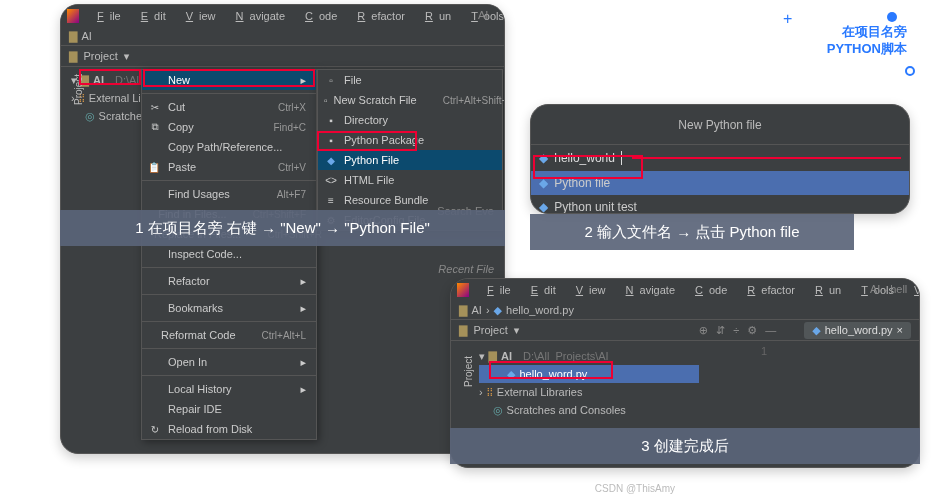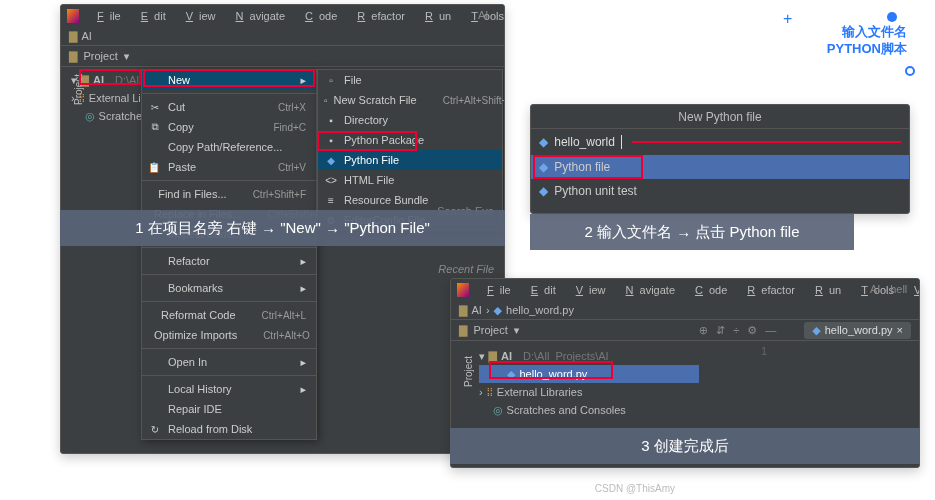--- a/index.html
+++ b/index.html
@@ -1,19 +1,19 @@
 <!DOCTYPE html>
 <html><head>
 <meta charset="utf-8">
 <style>
   * { box-sizing: border-box; margin: 0; padding: 0; font-family: "Segoe UI", Arial, sans-serif; }
   body { width: 935px; height: 500px; background: #fff; position: relative; overflow: hidden; }
 
   
-  .panel { position: absolute; background: #3c3f41; border: 1px solid #555; border-radius: 3px; overflow: hidden; box-shadow: 0 4px 12px rgba(0,0,0,.2); }
+  .panel { position: absolute; background: #3c3f41; border: 1px solid #555; border-radius: 18px; overflow: hidden; box-shadow: 0 4px 12px rgba(0,0,0,.2); }
   .menubar { background: #3c3f41; height: 22px; display: flex; align-items: center; padding: 0 6px; font-size: 11px; color: #bbb; gap: 2px; }
   .menubar span { padding: 2px 6px; cursor: default; }
   .menubar .u { text-decoration: underline; text-underline-offset: 1px; }
   .crumb { height: 18px; font-size: 11px; color: #bbb; display: flex; align-items: center; padding-left: 8px; gap: 4px; }
   .sidebar-label { position: absolute; transform: rotate(-90deg); transform-origin: left top; font-size: 10px; color: #bbb; }
   .toolbar { height: 22px; display: flex; align-items: center; padding: 0 8px; font-size: 11px; color: #bbb; gap: 6px; }
   .tree { font-size: 11px; color: #bbb; padding: 4px 10px; }
   .tree .row { height: 18px; display: flex; align-items: center; gap: 4px; }
   .tree .ind1 { padding-left: 14px; }
   .tree .ind2 { padding-left: 28px; }
@@ -26,21 +26,21 @@
   .ctx .mi.sel { background: #0c4a6e; color: #fff; }
   .ctx .sep { height: 1px; background: #555; margin: 3px 0; }
   .ctx .sc { margin-left: auto; color: #999; font-size: 10px; padding-left: 20px; }
   .ctx .arrow { margin-left: auto; color: #ccc; }
   .ic { width: 14px; height: 14px; display: inline-flex; align-items: center; justify-content: center; font-size: 10px; }
 
   
   .caption { position: absolute; background: rgba(90,100,120,.92); height: 36px; display: flex; align-items: center; justify-content: center; color: #fff; font-size: 15px; font-weight: 400; }
 
   
-  .dlg-title { height: 24px; display: flex; align-items: center; justify-content: center; color: #bbb; font-size: 12px; border-bottom: 1px solid #555; }
+  .dlg-title { height: 40px; display: flex; align-items: center; justify-content: center; color: #bbb; font-size: 12px; border-bottom: 1px solid #555; }
   .dlg-input { height: 26px; display: flex; align-items: center; padding: 0 8px; color: #ddd; font-size: 12px; gap: 6px; }
   .dlg-input .cursor { border-right: 1px solid #ddd; height: 14px; }
   .dlg-opt { height: 24px; display: flex; align-items: center; padding: 0 8px; font-size: 12px; color: #ccc; gap: 6px; }
 
   
   .topright { position: absolute; top: 24px; right: 28px; width: 120px; text-align: right; }
   .tr-plus { color: #2979ff; font-size: 16px; position: absolute; top: -14px; left: -4px; }
   .tr-dot { width: 10px; height: 10px; border-radius: 50%; background: #2979ff; position: absolute; top: -12px; right: 10px; }
   .tr-circle { width: 10px; height: 10px; border-radius: 50%; border: 2px solid #2979ff; position: absolute; bottom: -18px; right: -8px; }
   .tr-txt { font-size: 13px; color: #2979ff; font-weight: 700; line-height: 1.3; }
@@ -53,21 +53,21 @@
   
   .tab { background: #515658; border-radius: 3px; padding: 2px 8px; font-size: 11px; color: #ddd; display: inline-flex; align-items: center; gap: 4px; }
 </style>
 </head>
 <body>
 
 <div class="topright">
   <span class="tr-plus">+</span>
   <span class="tr-dot"></span>
   <span class="tr-circle"></span>
-  <div class="tr-txt">输入文件名</div>
+  <div class="tr-txt">在项目名旁</div>
   <div class="tr-txt">PYTHON脚本</div>
 </div>
 
 <div class="panel" style="left:60px; top:4px; width:445px; height:450px;">
   <div class="menubar" id="mb1">
       <span style="width: 14px; height: 14px; background: linear-gradient(135deg, rgb(255, 136, 0), rgb(136, 0, 136)); margin-right: 4px;"></span>
       <span><span class="u">F</span>ile</span>
       <span><span class="u">E</span>dit</span>
       <span><span class="u">V</span>iew</span>
       <span><span class="u">N</span>avigate</span>
@@ -119,20 +119,25 @@
         <span>Copy Path/Reference...</span>
       </div>
       <div class="mi">
         <span class="ic">📋</span>
         <span>Paste</span>
         <span class="sc">Ctrl+V</span>
       </div>
       <div class="sep"></div>
       <div class="mi">
         <span class="ic"></span>
+        <span>Find Usages</span>
+        <span class="sc">Alt+F7</span>
+      </div>
+      <div class="mi">
+        <span class="ic"></span>
         <span>Find in Files...</span>
         <span class="sc">Ctrl+Shift+F</span>
       </div>
       <div class="mi">
         <span class="ic"></span>
         <span>Replace in Files...</span>
         <span class="sc">Ctrl+Shift+R</span>
       </div>
       <div class="mi">
         <span class="ic"></span>
@@ -148,25 +153,20 @@
       <div class="mi">
         <span class="ic"></span>
         <span>Bookmarks</span>
         <span class="arrow">▸</span>
       </div>
       <div class="sep"></div>
       <div class="mi">
         <span class="ic"></span>
         <span>Reformat Code</span>
         <span class="sc">Ctrl+Alt+L</span>
-      </div>
-      <div class="mi">
-        <span class="ic"></span>
-        <span>Optimize Imports</span>
-        <span class="sc">Ctrl+Alt+O</span>
       </div>
       <div class="sep"></div>
       <div class="mi">
         <span class="ic"></span>
         <span>Open In</span>
         <span class="arrow">▸</span>
       </div>
       <div class="sep"></div>
       <div class="mi">
         <span class="ic"></span>

